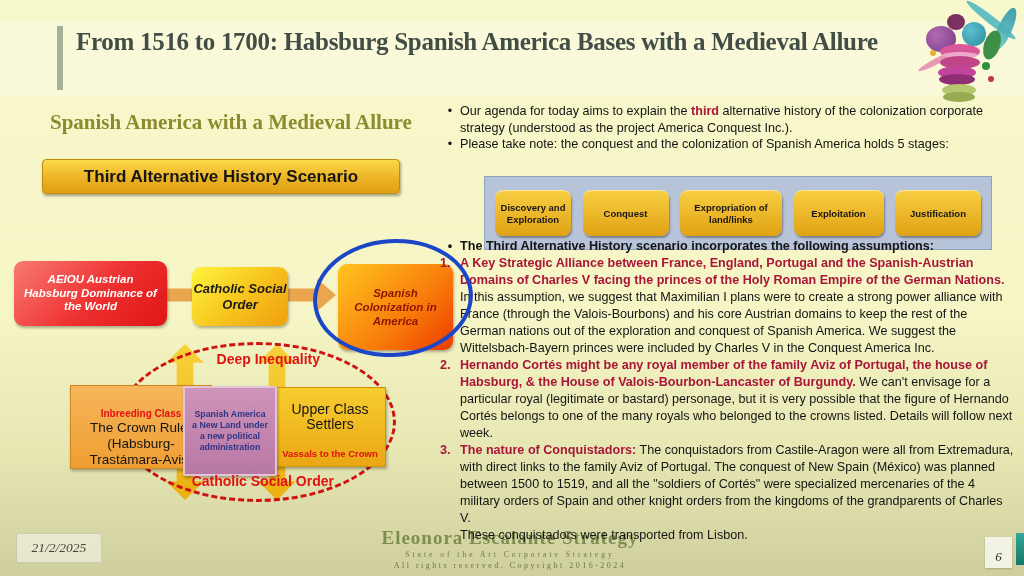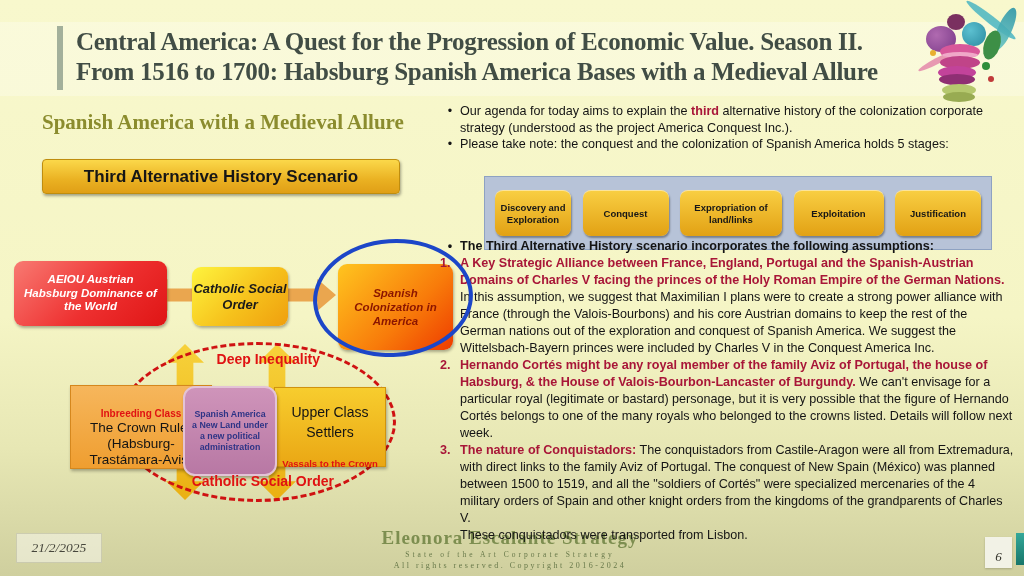--- a/index.html
+++ b/index.html
@@ -26,21 +26,21 @@
   .a-mac1s{left:24px;top:52px;width:36px;height:6px;background:#f0a8c8;}
   .a-mac1b{left:22px;top:56px;width:40px;height:13px;background:#c04488;}
   .a-mac2a{left:20px;top:66px;width:38px;height:13px;background:#c2439a;}
   .a-mac2b{left:21px;top:74px;width:36px;height:11px;background:#8f2f73;}
   .a-mac3a{left:24px;top:84px;width:34px;height:12px;background:#b5c86e;}
   .a-mac3b{left:25px;top:92px;width:32px;height:10px;background:#98ab52;}
   .a-dot1{left:64px;top:62px;width:8px;height:8px;background:#2e8f3c;}
   .a-dot2{left:70px;top:76px;width:6px;height:6px;background:#c03a3a;}
   .a-dot3{left:12px;top:50px;width:6px;height:6px;background:#e8b030;}
   
-  .subtitle{position:absolute;left:42px;top:110px;font-family:"Liberation Serif",serif;
+  .subtitle{position:absolute;left:50px;top:110px;font-family:"Liberation Serif",serif;
     font-weight:bold;font-size:21px;color:#8b8c2e;}
   .scenario-btn{position:absolute;left:42px;top:159px;width:356px;height:33px;
     background:linear-gradient(180deg,#fbd84a,#eab122 60%,#e09f16);
     border:1px solid #bf8d0e;border-radius:4px;box-shadow:1px 2px 3px rgba(0,0,0,.35);
     display:flex;align-items:center;justify-content:center;
     font-weight:bold;font-size:17px;color:#161616;}
   
   .fbox{position:absolute;border-radius:9px;display:flex;align-items:center;justify-content:center;
     text-align:center;font-style:italic;font-weight:bold;box-shadow:1px 2px 3px rgba(0,0,0,.3);z-index:2;}
   .f-left{left:14px;top:261px;width:141px;height:65px;font-size:11.5px;line-height:13.5px;color:#fff;
@@ -62,28 +62,28 @@
   .v-arrow{position:absolute;width:38px;height:156px;top:344px;z-index:1;
     background:linear-gradient(180deg,#f7d13a,#eab013);
     clip-path:polygon(50% 0%,100% 12%,72% 12%,72% 88%,100% 88%,50% 100%,0% 88%,28% 88%,28% 12%,0% 12%);}
   .va-left{left:166px;} .va-right{left:258px;}
   .cbox{position:absolute;box-shadow:1px 2px 3px rgba(0,0,0,.3);}
   .c-left{left:70px;top:385px;width:140px;height:82px;z-index:3;
     background:linear-gradient(180deg,#f6b65c,#ef9e30);border:1px solid #d5871d;
     text-align:center;color:#141414;}
   .c-left .tag{display:block;font-size:10px;font-weight:bold;color:#e01212;margin-top:22px;}
   .c-left .body{display:block;font-size:13.5px;line-height:16px;margin-top:1px;}
-  .c-mid{left:183px;top:386px;width:94px;height:90px;z-index:4;border-radius:12px;
+  .c-mid{left:183px;top:386px;width:94px;height:90px;z-index:4;border-radius:2px;
     background:linear-gradient(180deg,#cf94ba,#b878a4);border:2px solid #e3c3d6;
     display:flex;align-items:center;justify-content:center;text-align:center;
     font-size:8.8px;font-weight:bold;line-height:11px;color:#2e3486;padding:0 7px;box-sizing:border-box;}
   .c-right{left:274px;top:387px;width:110px;height:78px;z-index:3;
     background:linear-gradient(180deg,#f7cd2e,#eaa714);border:1px solid #d0930e;
     text-align:center;color:#141414;}
-  .c-right .body{display:block;font-size:14px;line-height:20px;margin-top:14px;}
+  .c-right .body{display:block;font-size:14px;line-height:15px;margin-top:14px;}
   .c-right .tag{display:block;font-size:9.5px;font-weight:bold;color:#e01212;margin-top:16px;}
   .diag-label{position:absolute;z-index:5;font-weight:bold;font-size:14px;color:#e01212;text-align:right;}
   .dl-top{left:196px;top:351px;width:124px;}
   .dl-bottom{left:178px;top:473px;width:156px;}
   
   .rcol{position:absolute;left:440px;width:576px;font-size:12.6px;line-height:16.5px;color:#141414;z-index:2;}
   .r-bullets{top:103px;}
   .bullet{display:flex;}
   .bullet .mark{width:20px;text-align:center;flex:none;}
   .bullet .txt{flex:1;}
@@ -119,21 +119,20 @@
     background:linear-gradient(180deg,#34a89a,#17766a);}
 </style>
 </head>
 <body>
 
 <div class="slide">
 
   <div class="title-band"></div>
   <div class="title-bar"></div>
   <div class="title">
-    <div>Central America:  A Quest for the Progression of Economic Value. Season II.</div>
     <div>From 1516 to 1700: Habsburg Spanish America Bases with a Medieval Allure</div>
   </div>
 
   <div class="art">
     <div class="a-splash1"></div>
       <div class="a-splash2"></div>
       <div class="a-feather"></div>
     <div class="a-purple"></div>
       <div class="a-teal"></div>
       <div class="a-plum"></div>

